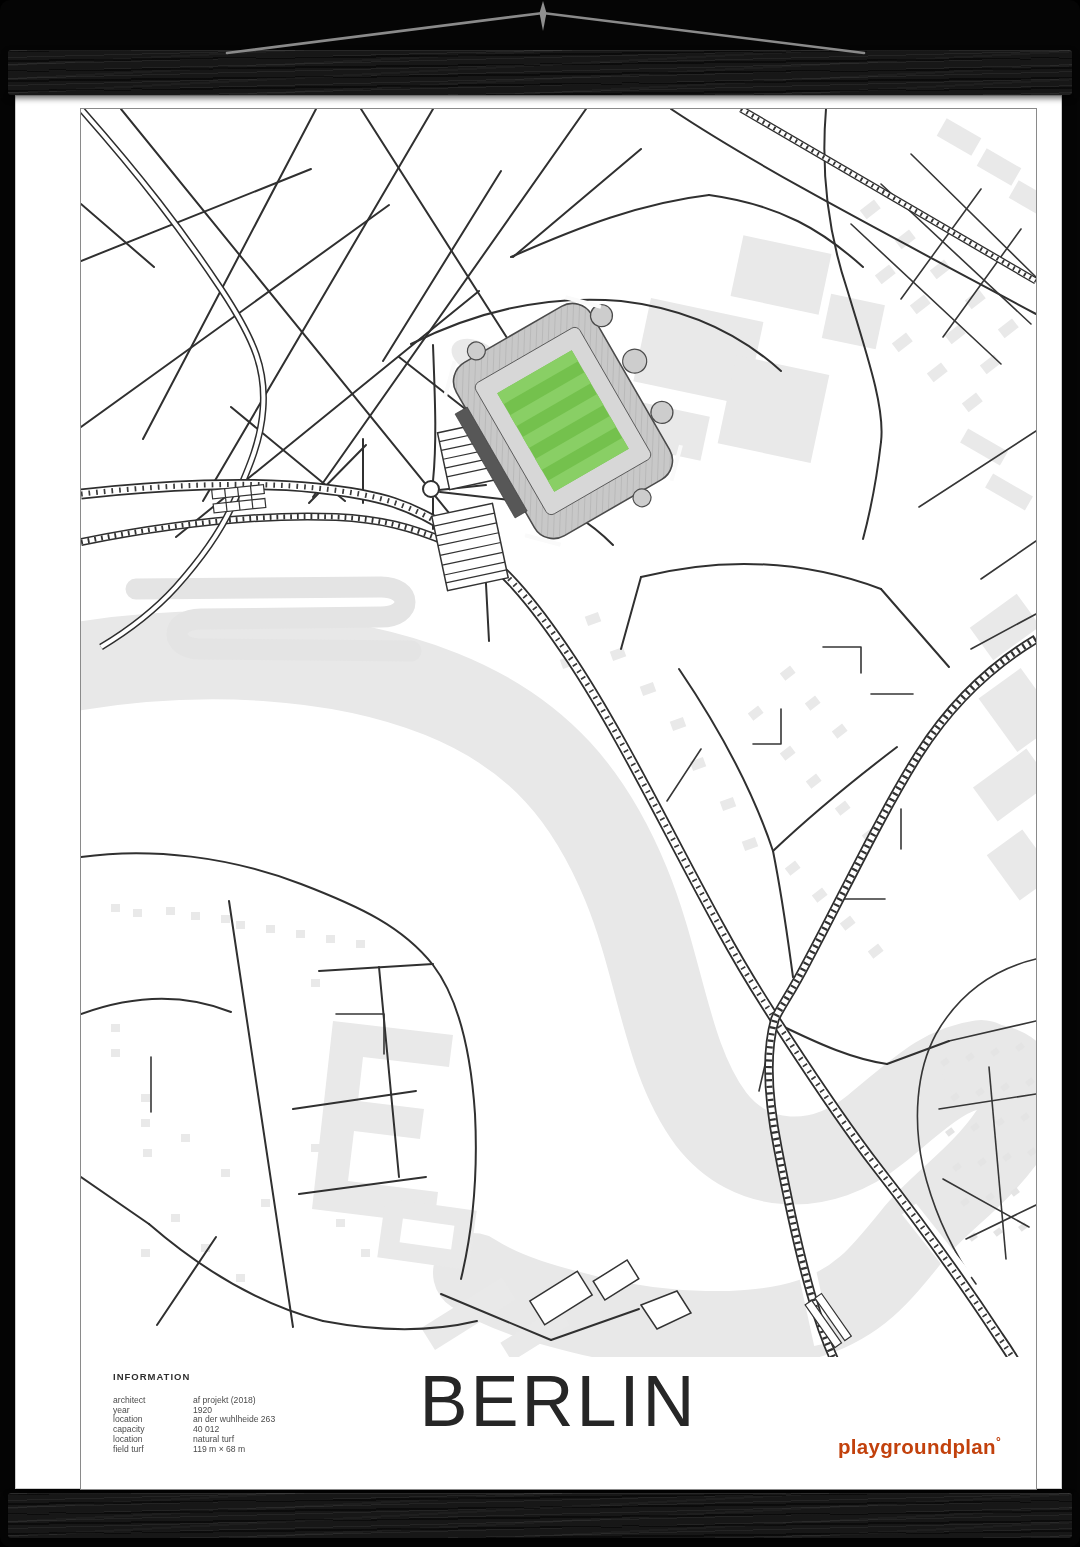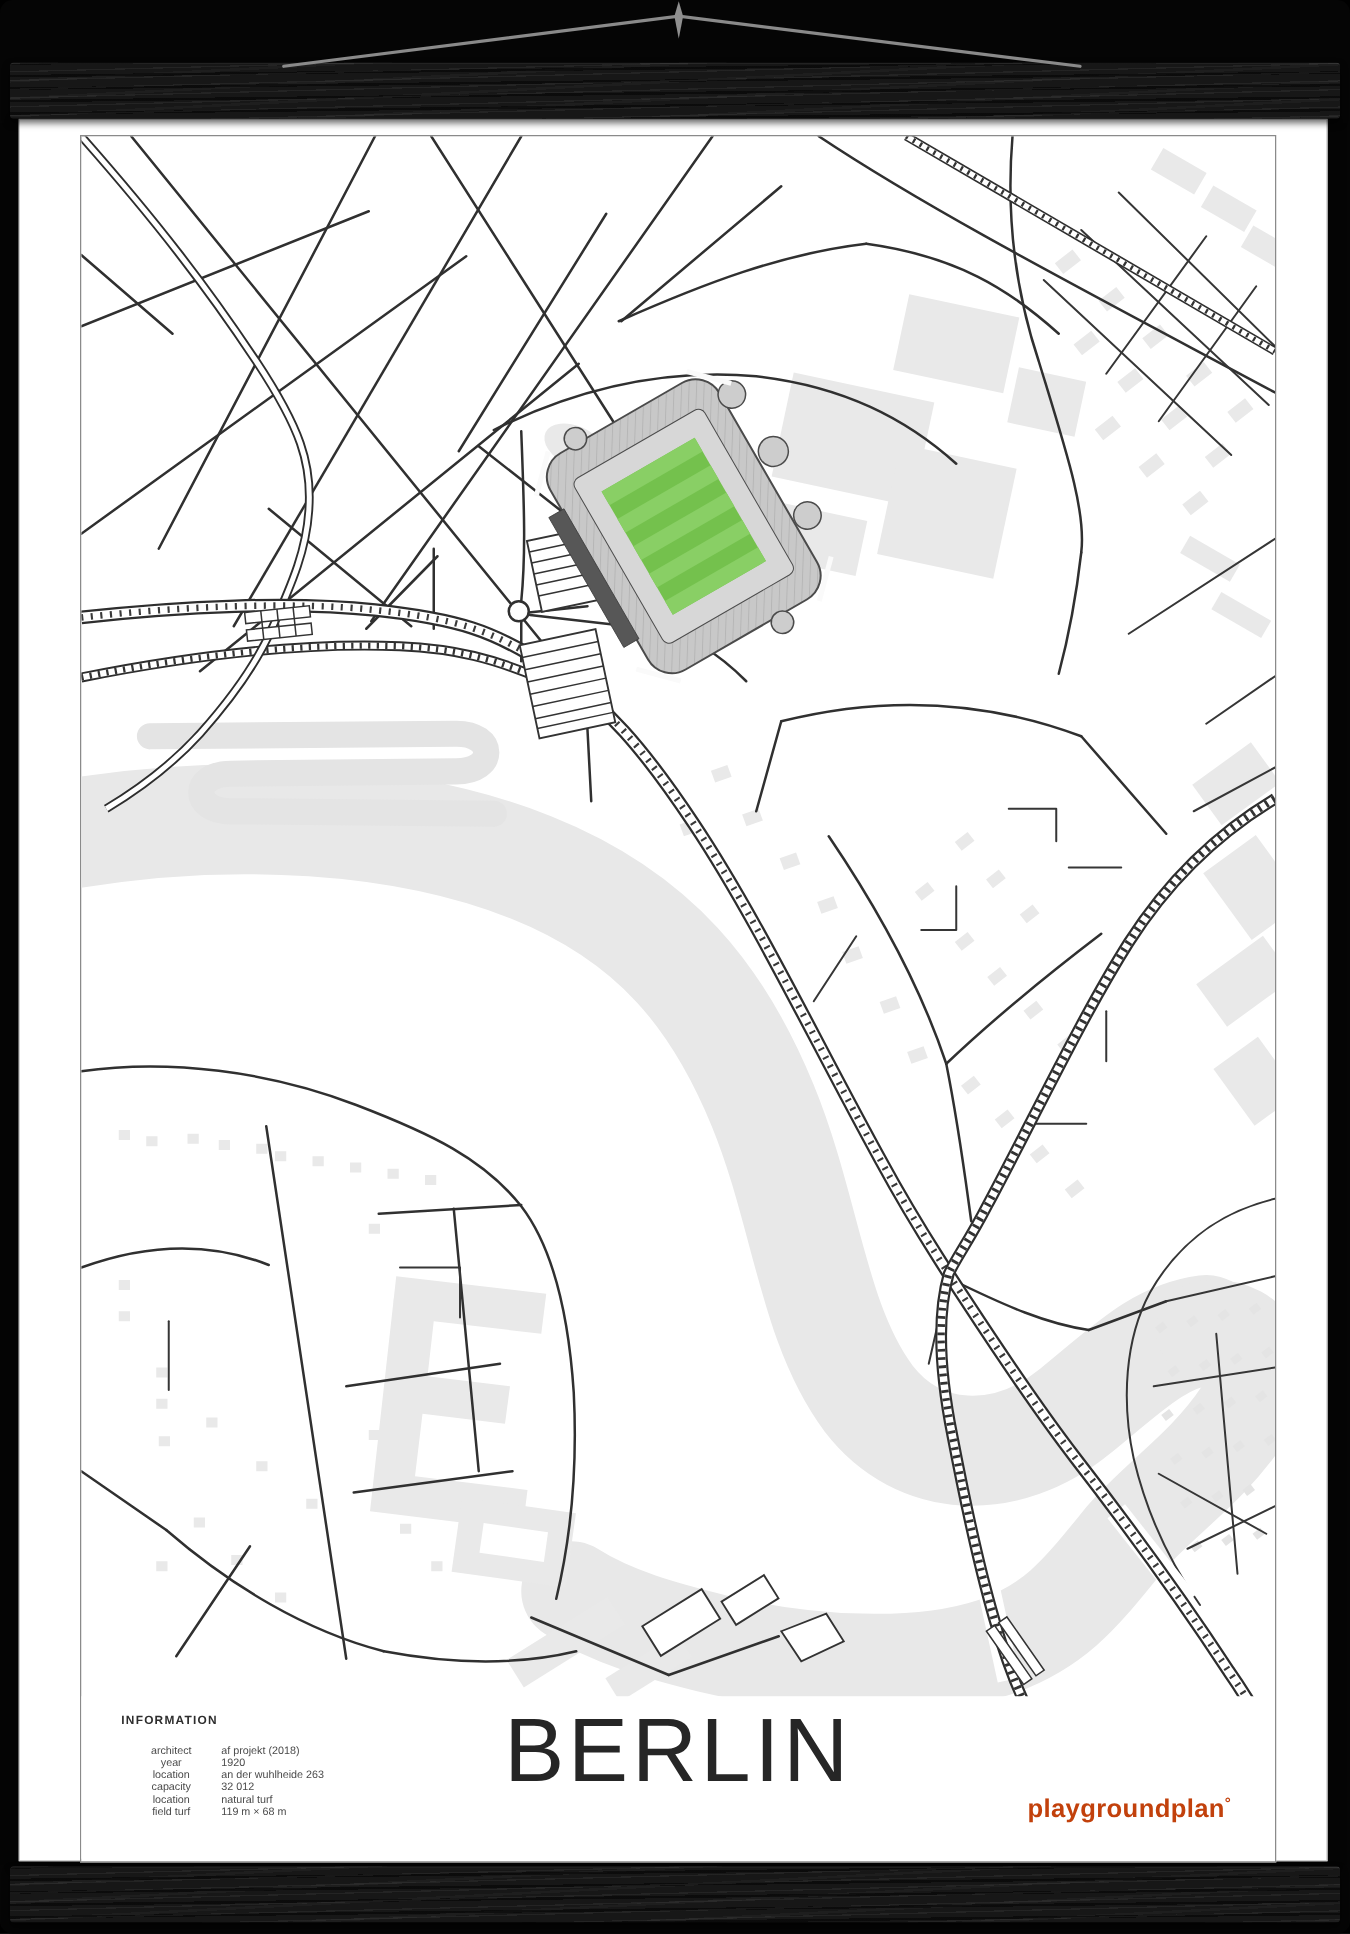--- a/index.html
+++ b/index.html
@@ -9,21 +9,21 @@
           border:1px solid #cfcfcf;box-sizing:border-box;box-shadow:0 3px 10px rgba(0,0,0,.55);}
   .rail{position:absolute;left:8px;width:1064px;height:45px;border-radius:3px;
         background-color:#171717;
         background-image:
           repeating-linear-gradient(178.5deg, rgba(255,255,255,0.055) 0 1px, rgba(255,255,255,0) 1px 7px),
           repeating-linear-gradient(179.3deg, rgba(0,0,0,0.5) 0 2px, rgba(0,0,0,0) 2px 10px),
           repeating-linear-gradient(177deg, rgba(255,255,255,0.03) 0 2px, rgba(255,255,255,0) 2px 14px);
         box-shadow:0 3px 6px rgba(0,0,0,.6), inset 0 1px 0 rgba(255,255,255,.07);}
   .rail.top{top:50px;} .rail.bottom{top:1493px;}
   .hang-svg{position:absolute;left:0;top:0;width:1080px;height:120px;}
-  .map-frame{position:absolute;left:48px;top:12px;width:955px;height:1380px;
+  .map-frame{position:absolute;left:64px;top:12px;width:955px;height:1380px;
              border:1.5px solid #8a8a8a;box-sizing:content-box;overflow:hidden;background:#fff;}
   .map-frame svg.map{position:absolute;left:0;top:0;}
   
   .road{stroke:#303030;stroke-width:2;fill:none;stroke-linecap:round;stroke-linejoin:round;}
   .road-thin{stroke:#363636;stroke-width:1.6;fill:none;stroke-linecap:round;stroke-linejoin:round;}
   .river{stroke:#e8e8e8;fill:none;stroke-linecap:round;stroke-linejoin:round;}
   .bldg{fill:#e9e9e9;}
   .dot{fill:#e4e4e4;}
   .casing{stroke:#ffffff;stroke-width:18;fill:none;stroke-linecap:butt;}
   .corr-outer{stroke:#2e2e2e;stroke-width:11;fill:none;}
@@ -36,21 +36,21 @@
   .rC-outer{stroke:#2e2e2e;stroke-width:7;fill:none;} .rC-inner{stroke:#fff;stroke-width:4.4;fill:none;}
   .rC-dash{stroke:#333;stroke-width:4;fill:none;stroke-dasharray:1.8 4.5;}
   .platform{fill:#fff;stroke:#333;stroke-width:1.2;}
   .comb{fill:#fff;stroke:#333;stroke-width:1.5;}
   .combline{stroke:#333;stroke-width:1.2;}
   .whitebldg{fill:#fff;stroke:#333;stroke-width:1.5;}
   
   .info{position:absolute;left:32px;top:1262px;color:#4b4b4b;}
   .info-heading{font-size:9.5px;font-weight:bold;letter-spacing:1px;color:#2e2e2e;margin:0 0 14px 0;}
   .info-row{display:flex;font-size:8.6px;line-height:9.7px;}
-  .info-label{width:80px;text-align:center;}
+  .info-label{width:80px;}
   .city-title{position:absolute;left:0;right:0;top:1256px;text-align:center;
               font-size:72px;line-height:1;letter-spacing:3px;color:#262626;font-weight:normal;}
   .coords{position:absolute;left:0;right:0;top:1328px;text-align:center;
           font-size:23px;letter-spacing:1px;color:#3a3a3a;white-space:pre;}
   .brand{position:absolute;right:35px;top:1326px;font-size:20.5px;font-weight:bold;
          letter-spacing:.3px;color:#c2410c;}
   .brand .deg{font-size:12px;vertical-align:super;}
 </style>
 </head>
 <body>
@@ -392,21 +392,21 @@
         <div class="info-row">
           <span class="info-label">year</span>
           <span class="info-value">1920</span>
         </div>
         <div class="info-row">
           <span class="info-label">location</span>
           <span class="info-value">an der wuhlheide 263</span>
         </div>
         <div class="info-row">
           <span class="info-label">capacity</span>
-          <span class="info-value">32 012</span>
+          <span class="info-value">40 012</span>
         </div>
         <div class="info-row">
           <span class="info-label">location</span>
           <span class="info-value">natural turf</span>
         </div>
         <div class="info-row">
           <span class="info-label">field turf</span>
           <span class="info-value">119 m × 68 m</span>
         </div>
       </div>

